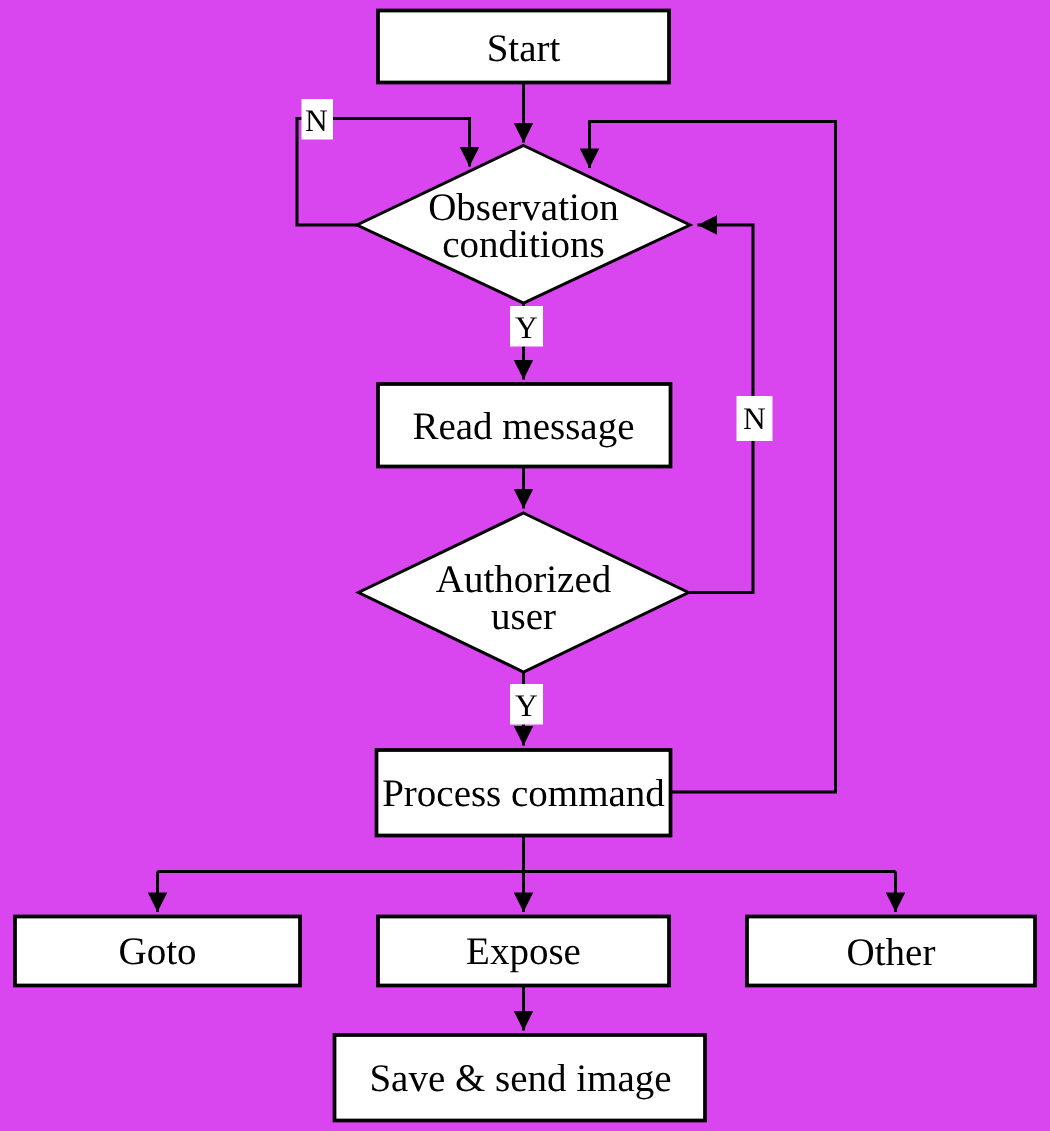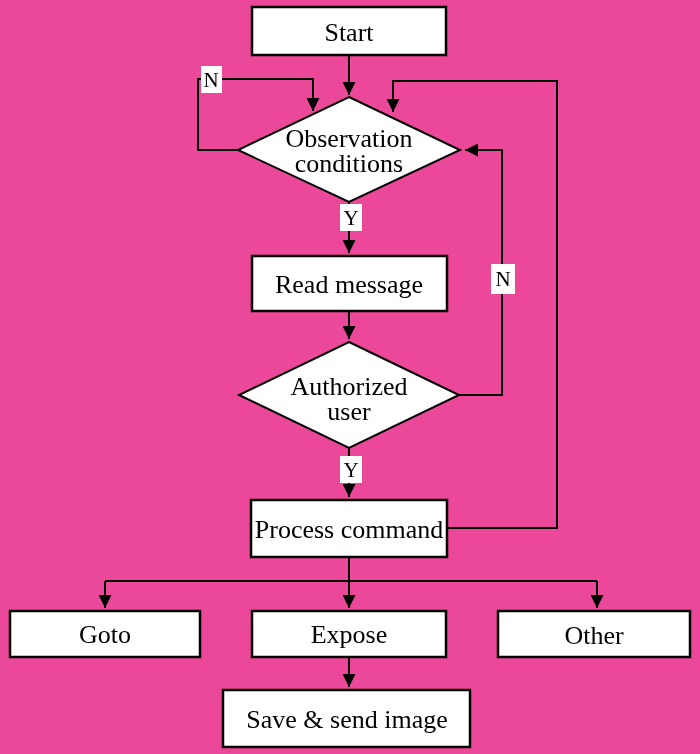--- a/index.html
+++ b/index.html
@@ -4,21 +4,21 @@
 <style>
   html, body {
     margin: 0;
     padding: 0;
     background: #ffffff;
   }
   .figure-wrap {
     position: relative;
     width: 700px;
     height: 754px;
-    background: #ec4899;
+    background: #d946ef;
     overflow: hidden;
   }
   svg {
     display: block;
   }
   .shape {
     fill: #ffffff;
     stroke: #000000;
   }
   .box { stroke-width: 2.5; }

